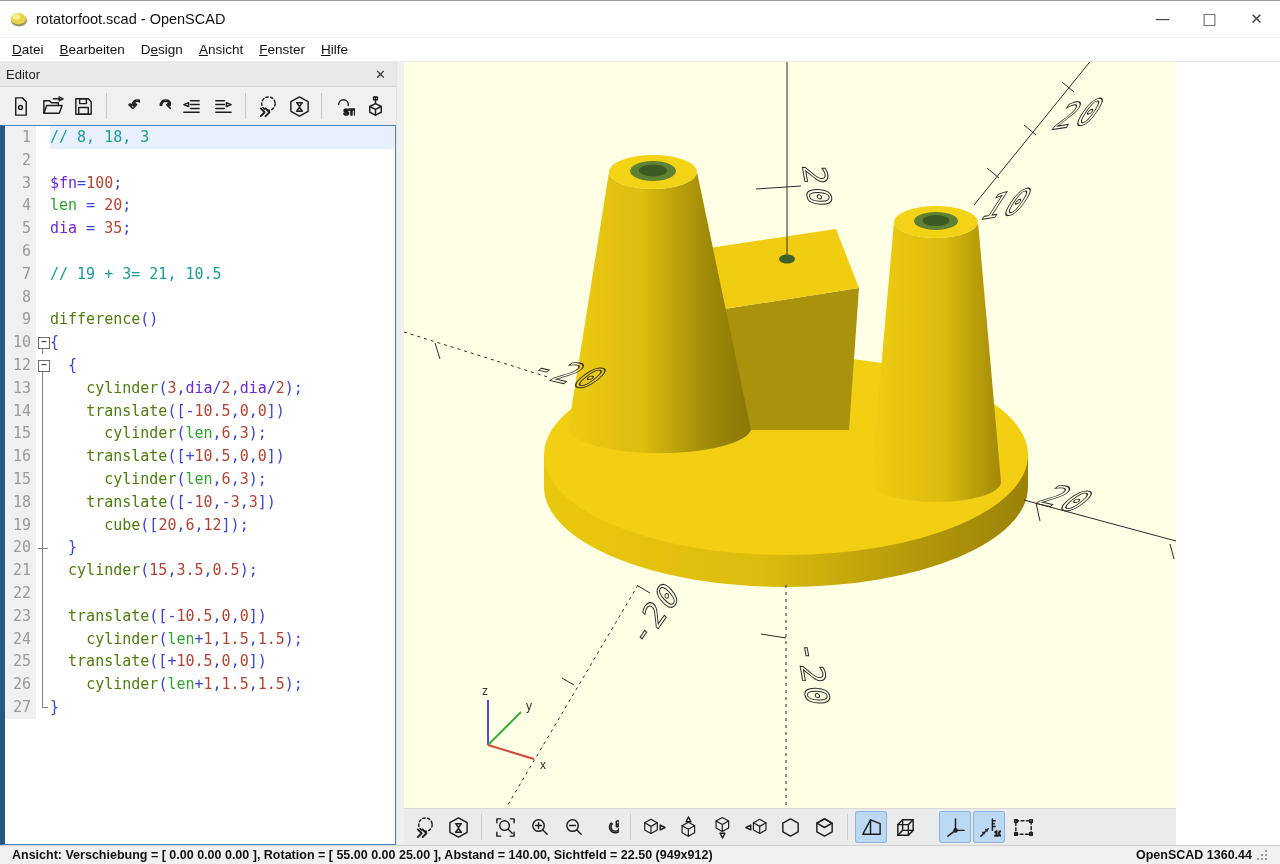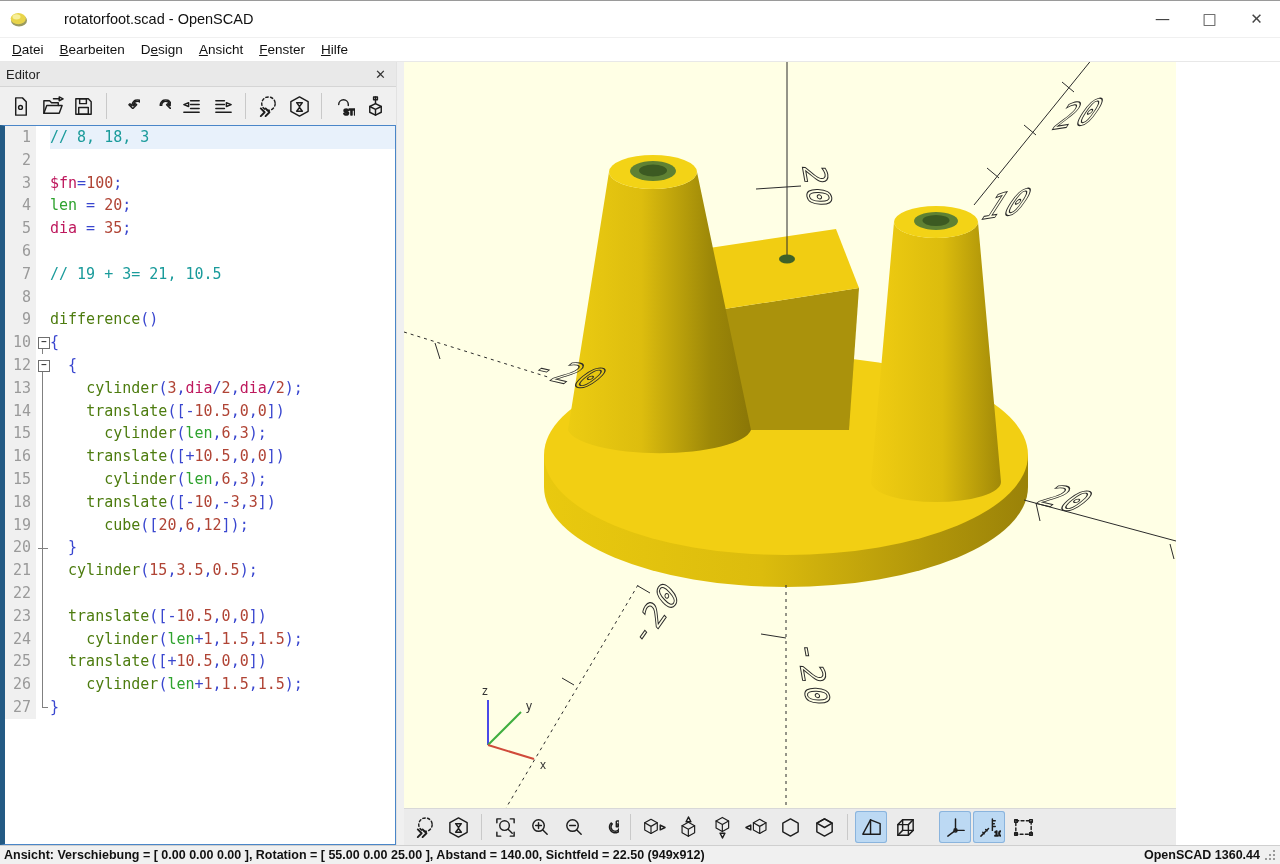--- a/index.html
+++ b/index.html
@@ -1,21 +1,21 @@
 <!DOCTYPE html>
 <html><head>
 <meta charset="utf-8">
 <style>
   html,body{margin:0;padding:0;width:1280px;height:864px;overflow:hidden;
     font-family:"Liberation Sans",sans-serif;background:#fff;color:#1a1a1a;}
   *{box-sizing:border-box;}
 
   
   .titlebar{height:38px;display:flex;align-items:center;background:#fff;
-    border-top:1px solid #9a9a9a;border-bottom:1px solid #f0f0f0;gap:28px;}
+    border-top:1px solid #9a9a9a;border-bottom:1px solid #f0f0f0;}
   .titlebar .appicon{margin:0 8px 0 10px;display:flex;}
   .titlebar .title{font-size:14.5px;color:#111;}
   .winbtns{margin-left:auto;display:flex;height:100%;}
   .winbtn{width:47px;height:100%;display:flex;align-items:center;justify-content:center;
     font-size:15px;color:#444;background:#fff;border:none;font-family:"DejaVu Sans",sans-serif;}
 
   
   .menubar{height:24px;display:flex;align-items:stretch;background:#fff;
     border-bottom:1px solid #e8e8e8;padding-left:4px;font-size:13.5px;}
   .menuitem{display:flex;align-items:center;padding:0 8px;background:transparent;border:none;
@@ -52,36 +52,36 @@
     border:1px solid #6e6e6e;background:#fff;font:bold 8px/8px "DejaVu Sans Mono",monospace;
     text-align:center;color:#333;z-index:2;}
   .fold.box::after{content:"";position:absolute;left:6px;top:calc(50% + 5px);bottom:0;border-left:1px solid #808080;}
   .fold.tee::before{content:"";position:absolute;left:6px;top:0;bottom:0;border-left:1px solid #808080;}
   .fold.tee::after{content:"";position:absolute;left:2px;right:2px;top:50%;border-top:1px solid #808080;}
   .fold.corner::before{content:"";position:absolute;left:6px;top:0;height:50%;border-left:1px solid #808080;}
   .fold.corner::after{content:"";position:absolute;left:6px;right:2px;top:50%;border-top:1px solid #808080;}
   .codepart{flex:1;}
   .ln-row.active .codepart{background:#e8f1fb;}
   .tk-c{color:#1a9b9b;} .tk-k{color:#4d7c0f;} .tk-n{color:#b04435;}
-  .tk-b{color:#2fa32f;} .tk-o{color:#3946cf;} .tk-p{color:#be185d;}
+  .tk-b{color:#2fa32f;} .tk-o{color:#3946cf;} .tk-p{color:#6d28d9;}
 
   
   .viewport{width:772px;display:flex;flex-direction:column;background:#ffffe5;}
   #scene{display:block;}
   .vp-toolbar{height:37px;background:#ebebeb;border-top:1px solid #d8d8d8;
     display:flex;align-items:center;padding:0 4px;gap:2px;}
   .axis{stroke:#2b2b2b;stroke-width:1;}
   .axis.dash{stroke-dasharray:3 4;}
   .axlabel{fill:none;stroke:#2b2b2b;stroke-width:1;
     font-family:"DejaVu Sans Mono",monospace;font-size:32px;letter-spacing:3px;}
   .triadlabel{fill:#333;font-size:12px;font-family:"Liberation Sans",sans-serif;}
 
   
   .statusbar{height:19px;background:#f0f0f0;border-top:1px solid #cfcfcf;display:flex;
-    align-items:center;font-size:12.5px;font-weight:600;color:#111;padding:0 4px;}
+    align-items:center;font-size:12.5px;font-weight:600;color:#111;padding:0 12px;}
   .statusbar .sleft{flex:1;white-space:nowrap;overflow:hidden;}
   .statusbar .sright{margin-left:auto;padding-right:4px;font-weight:600;}
   .grip{width:12px;height:12px;}
 </style>
 </head>
 <body>
 
 <svg width="0" height="0" style="position:absolute">
   <defs>
     <symbol id="sym-new-file" viewBox="0 0 24 24">

